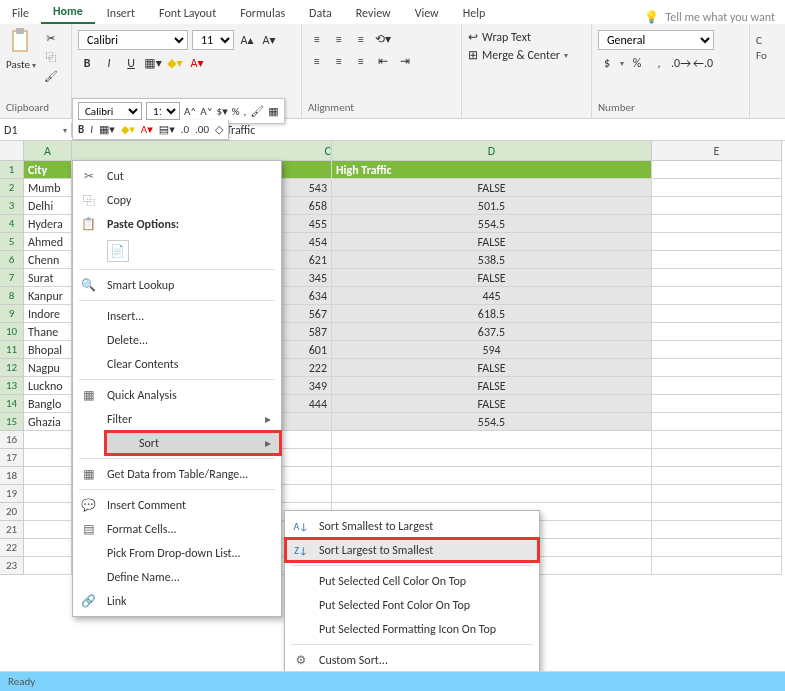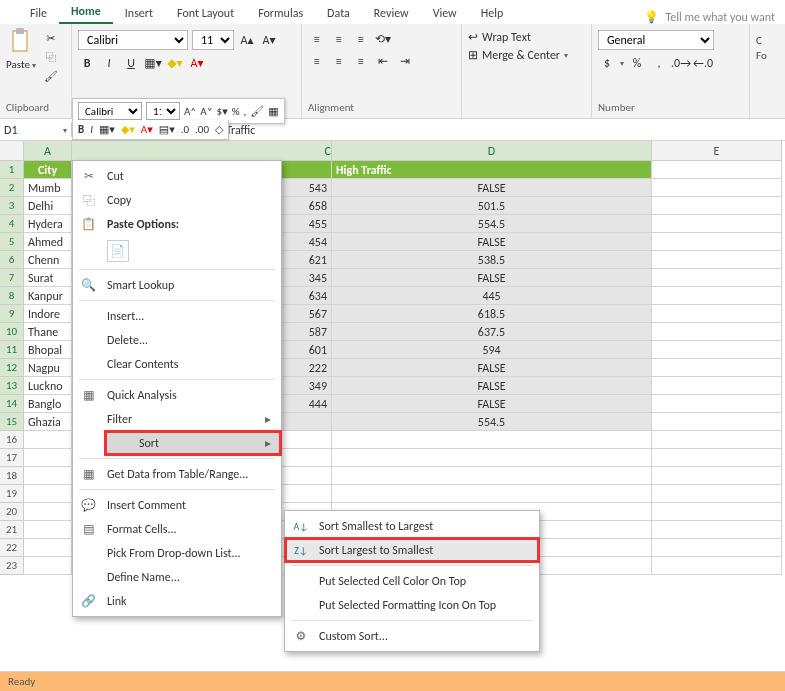--- a/index.html
+++ b/index.html
@@ -1,19 +1,19 @@
 <!DOCTYPE html>
 <html><head>
 <meta charset="utf-8">
 <style>
 * { box-sizing: border-box; margin: 0; padding: 0; font-family: "Segoe UI", Calibri, sans-serif; }
 body { background: #fff; width: 785px; height: 691px; overflow: hidden; font-size: 12px; color: #333; position: relative; }
 
 
-.tabs { display: flex; height: 24px; align-items: flex-end; padding-left: 18px; background: #fff; }
+.tabs { display: flex; height: 24px; align-items: flex-end; background: #fff; }
 .tab { padding: 4px 12px 4px; font-size: 12px; color: #444; cursor: pointer; }
 .tab.active { color: #217346; border-bottom: 2px solid #217346; font-weight: 600; }
 .tellme { margin-left: auto; display: flex; align-items: center; color: #888; padding-right: 10px; gap: 6px; }
 
 
 .ribbon { background: #f3f3f3; border-bottom: 1px solid #d4d4d4; height: 95px; display: flex; }
 .group { border-right: 1px solid #d9d9d9; padding: 2px 6px 2px 6px; display: flex; flex-direction: column; justify-content: space-between; }
 .group-label { text-align: left; font-size: 11px; color: #666; padding-bottom: 2px; }
 .group-body { display: flex; gap: 6px; align-items: flex-start; flex: 1; }
 
@@ -51,25 +51,25 @@
 .rowh { width: 24px; background: #f3f3f3; border-right: 1px solid #ccc; border-bottom: 1px solid #ccc; text-align: center; font-size: 11px; color: #555; line-height: 18px; }
 .rowh.sel { background: #d8e8d0; color: #217346; }
 .cell { border-right: 1px solid #d4d4d4; border-bottom: 1px solid #d4d4d4; font-size: 12px; line-height: 18px; padding: 0 4px; overflow: hidden; white-space: nowrap; }
 
 
 .cA { width: 48px; }
 .cC { width: 150px; text-align: right; }
 .cD { width: 320px; text-align: center; }
 .cE { width: 130px; }
 
-.hdr-row .cell { background: #7eba3c; color: #fff; font-weight: 600; text-align: center; }
+.hdr-row .cell { background: #7eba3c; color: #fff; font-weight: 600; text-align: left; }
 .data .cD { background: #e5e5e5; }
 
 
-.status { position: absolute; bottom: 0; left: 0; right: 0; height: 20px; background: #fdba74; border-top: 1px solid #d4d4d4; font-size: 11px; padding-left: 8px; line-height: 20px; color: #555;}
+.status { position: absolute; bottom: 0; left: 0; right: 0; height: 20px; background: #7dd3fc; border-top: 1px solid #d4d4d4; font-size: 11px; padding-left: 8px; line-height: 20px; color: #555;}
 
 
 .ctx { position: absolute; left: 72px; top: 160px; width: 210px; background: #fff; border: 1px solid #b8b8b8; box-shadow: 2px 3px 6px rgba(0,0,0,.3); font-size: 12px; padding: 3px 0; }
 .ctx-item { display: flex; align-items: center; padding: 4px 10px 4px 8px; gap: 10px; cursor: default; }
 .ctx-ico { width: 16px; height: 16px; display: flex; align-items: center; justify-content: center; font-size: 12px; color: #666; }
 .ctx-sep { height: 1px; background: #e0e0e0; margin: 3px 6px; }
 .ctx-sub { margin-left: auto; color: #666; }
 .ctx-item.hi { outline: 3px solid #e33; outline-offset: -2px; background: #d9d9d9; margin-left: 32px; }
 
 
@@ -496,20 +496,24 @@
       <span class="ctx-ico" style="color:#2a6fb0;font-size:10px">Z↓</span>
       <span>Sort Largest to Smallest</span>
     </div>
   <div class="ctx-sep"></div>
   <div class="ctx-item">
       <span class="ctx-ico"></span>
       <span>Put Selected Cell Color On Top</span>
     </div>
   <div class="ctx-item">
       <span class="ctx-ico"></span>
+      <span>Put Selected Font Color On Top</span>
+    </div>
+  <div class="ctx-item">
+      <span class="ctx-ico"></span>
       <span>Put Selected Formatting Icon On Top</span>
     </div>
   <div class="ctx-sep"></div>
   <div class="ctx-item">
       <span class="ctx-ico">⚙</span>
       <span>Custom Sort...</span>
     </div>
 </div>
 
 <div class="status"><span>Ready</span></div>

